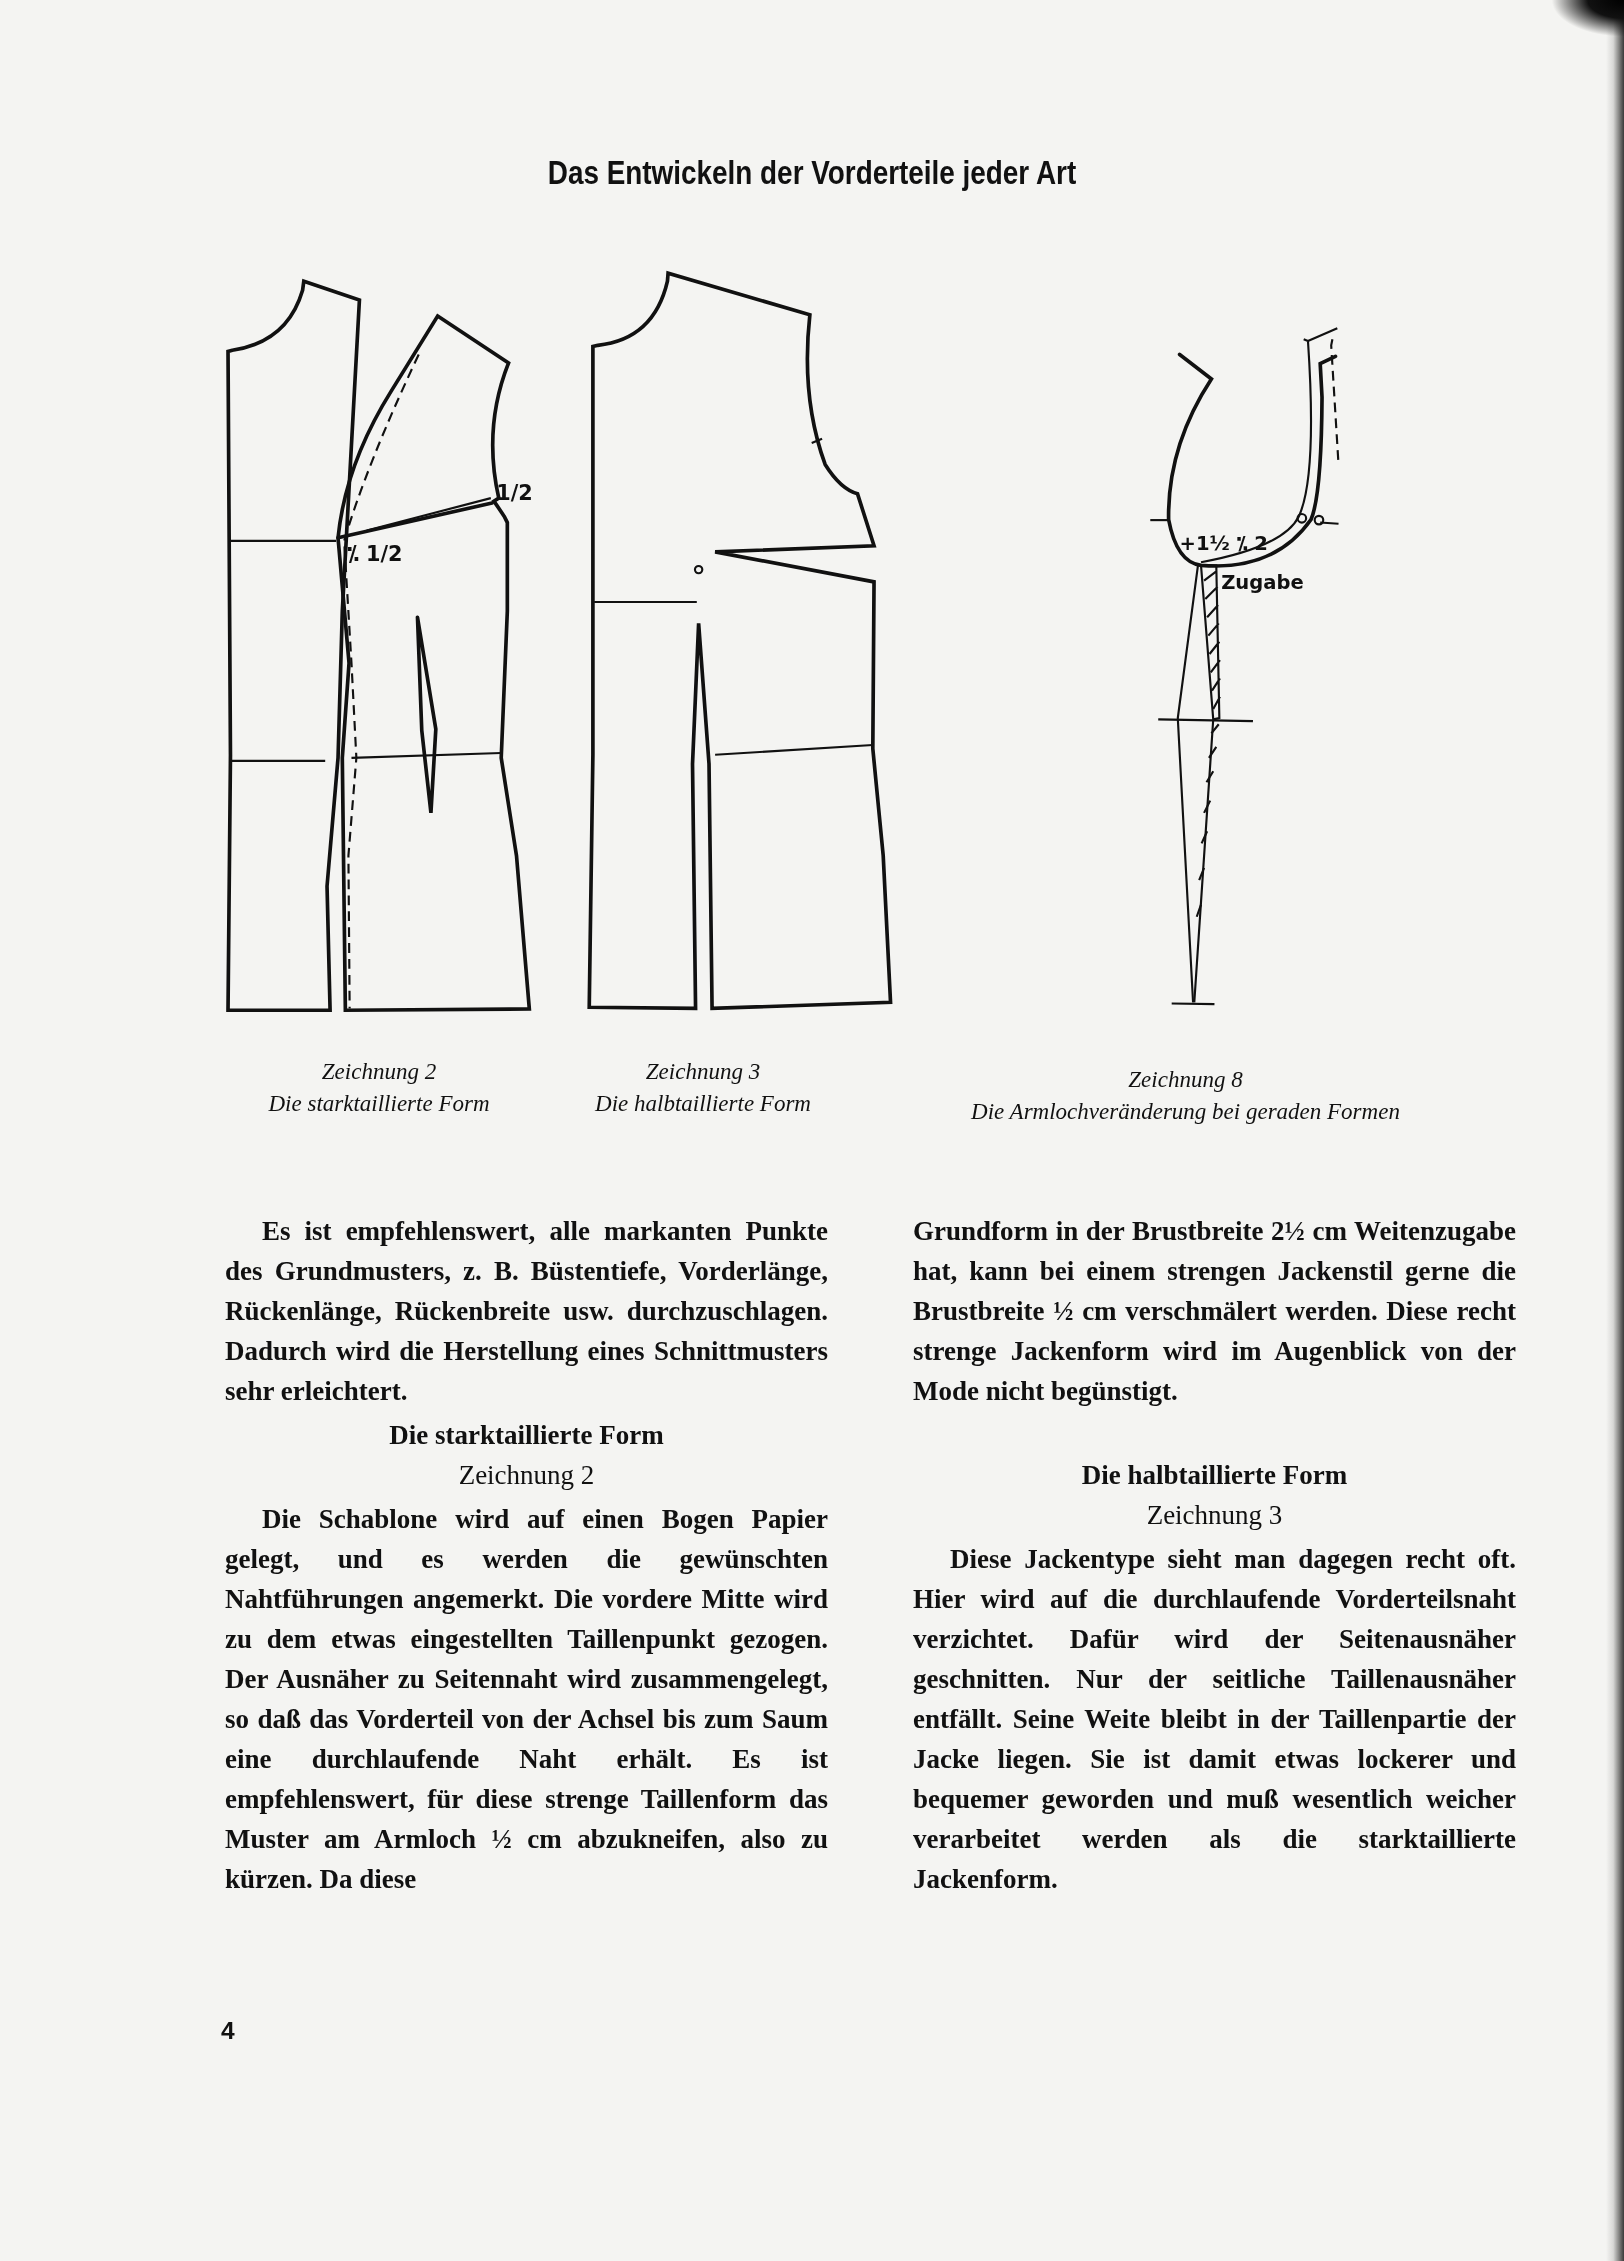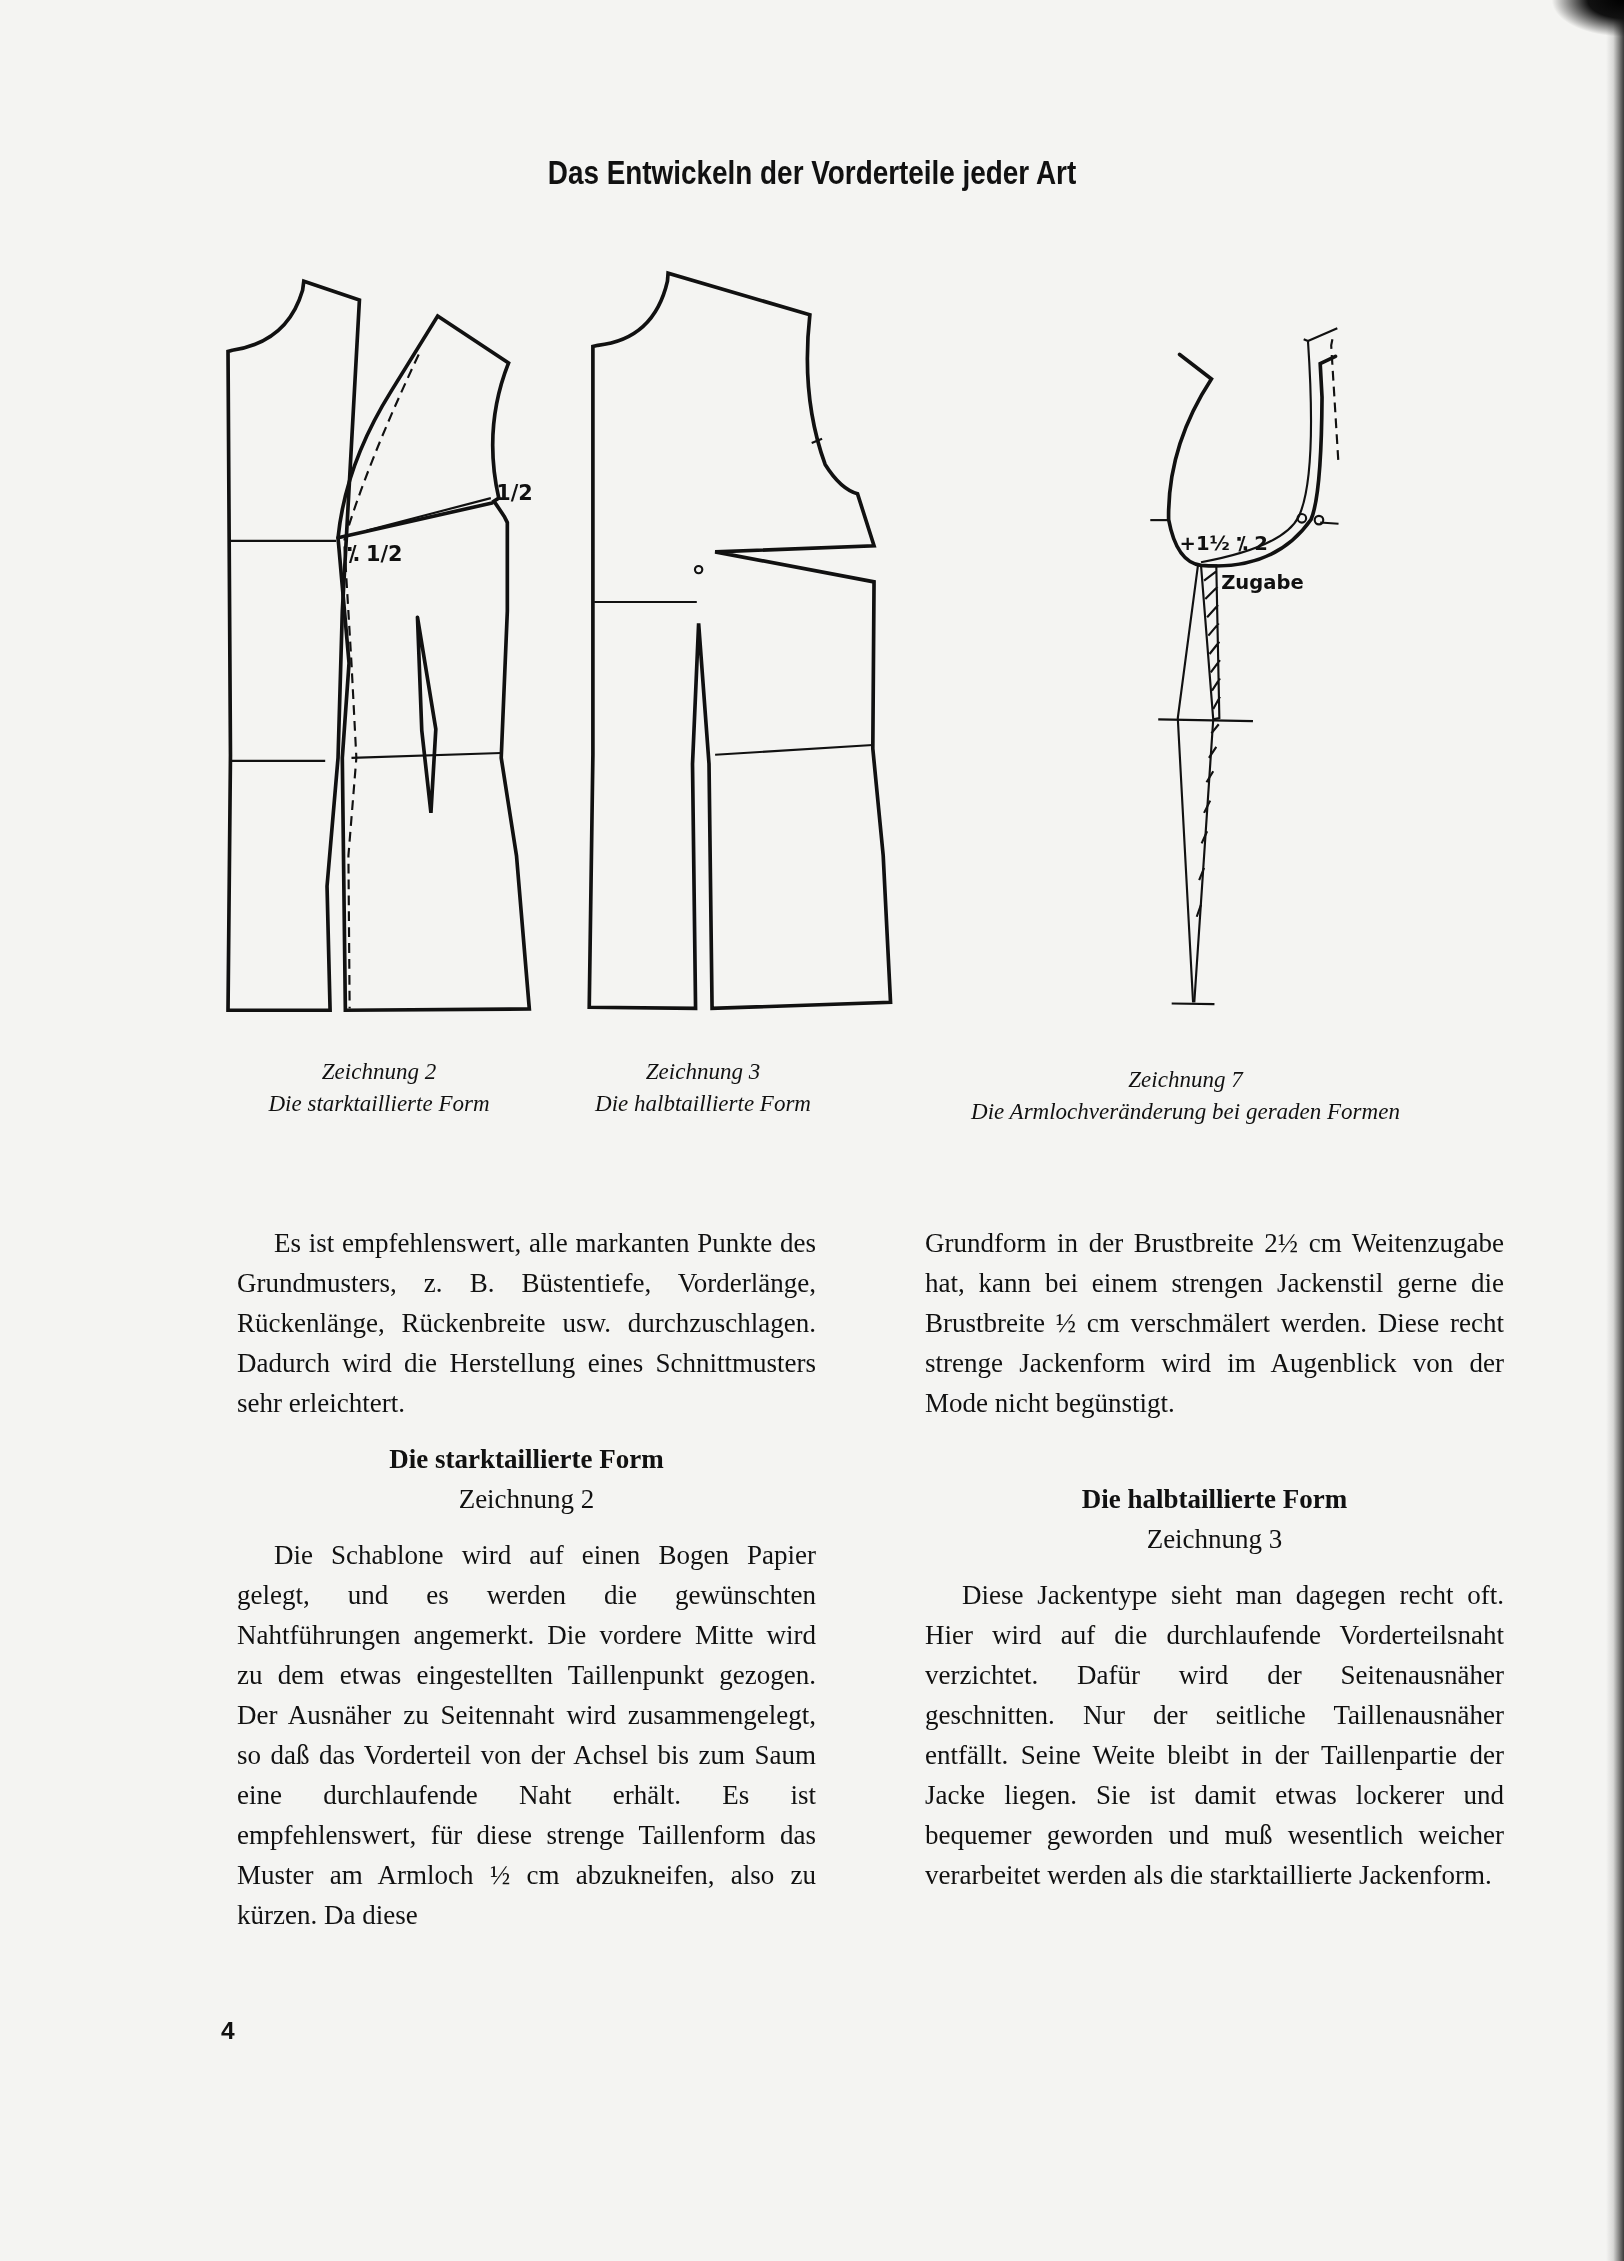--- a/index.html
+++ b/index.html
@@ -12,21 +12,21 @@
   .title{position:absolute;left:0;width:1624px;top:153px;text-align:center;
        font-family:"Liberation Sans","DejaVu Sans",sans-serif;font-weight:bold;
        font-size:34px;letter-spacing:0px;transform:scaleX(0.82);transform-origin:center;}
   svg.diagram{position:absolute;left:0;top:0;}
   svg.diagram .stroke{fill:none;stroke:#111;stroke-width:6;stroke-linejoin:miter;stroke-linecap:round;}
   svg.diagram .thin{fill:none;stroke:#111;stroke-width:3.5;}
   svg.diagram .dash{fill:none;stroke:#111;stroke-width:3.5;stroke-dasharray:16 10;}
   svg.diagram .lbl{font-family:"DejaVu Sans","Liberation Sans",sans-serif;font-weight:bold;fill:#111;}
   .caption{position:absolute;text-align:center;font-style:italic;font-size:23px;line-height:32px;}
   .col{position:absolute;width:611px;font-size:27px;line-height:40px;}
-  .col p{margin:16px;text-align:justify;text-align-last:left;}
+  .col p{margin:4px;text-align:justify;text-align-last:left;font-weight:bold;}
   .col p.ind{text-indent:37px;}
   .col h3{margin:0;text-align:center;font-size:27px;font-weight:bold;line-height:40px;}
   .col .sub{text-align:center;line-height:40px;}
   .pageno{position:absolute;left:221px;top:2017px;font-family:"Liberation Sans",sans-serif;
        font-weight:bold;font-size:24.5px;}
 </style>
 </head>
 <body>
 
 <div class="page-edge"></div>
@@ -80,21 +80,21 @@
 
 <div class="caption" style="left:220px;top:1056px;width:318px;">
   <div>Zeichnung 2</div>
   <div>Die starktaillierte Form</div>
 </div>
 <div class="caption" style="left:544px;top:1056px;width:318px;">
   <div>Zeichnung 3</div>
   <div>Die halbtaillierte Form</div>
 </div>
 <div class="caption" style="left:880px;top:1064px;width:611px;">
-  <div>Zeichnung 7</div>
+  <div>Zeichnung 8</div>
   <div>Die Armlochveränderung bei geraden Formen</div>
 </div>
 
 <div class="col" style="left:221px;top:1207px;">
   <p class="ind">Es ist empfehlenswert, alle markanten Punkte des Grundmusters, z. B. Büstentiefe, Vorderlänge, Rückenlänge, Rückenbreite usw. durchzuschlagen. Dadurch wird die Herstellung eines Schnittmusters sehr erleichtert.</p>
   <h3>Die starktaillierte Form</h3>
   <div class="sub">Zeichnung 2</div>
   <p class="ind">Die Schablone wird auf einen Bogen Papier gelegt, und es werden die gewünschten Nahtführungen angemerkt. Die vordere Mitte wird zu dem etwas eingestellten Taillenpunkt gezogen. Der Ausnäher zu Seitennaht wird zusammengelegt, so daß das Vorderteil von der Achsel bis zum Saum eine durchlaufende Naht erhält. Es ist empfehlenswert, für diese strenge Taillenform das Muster am Armloch ½ cm abzukneifen, also zu kürzen. Da diese</p>
 </div>
 

